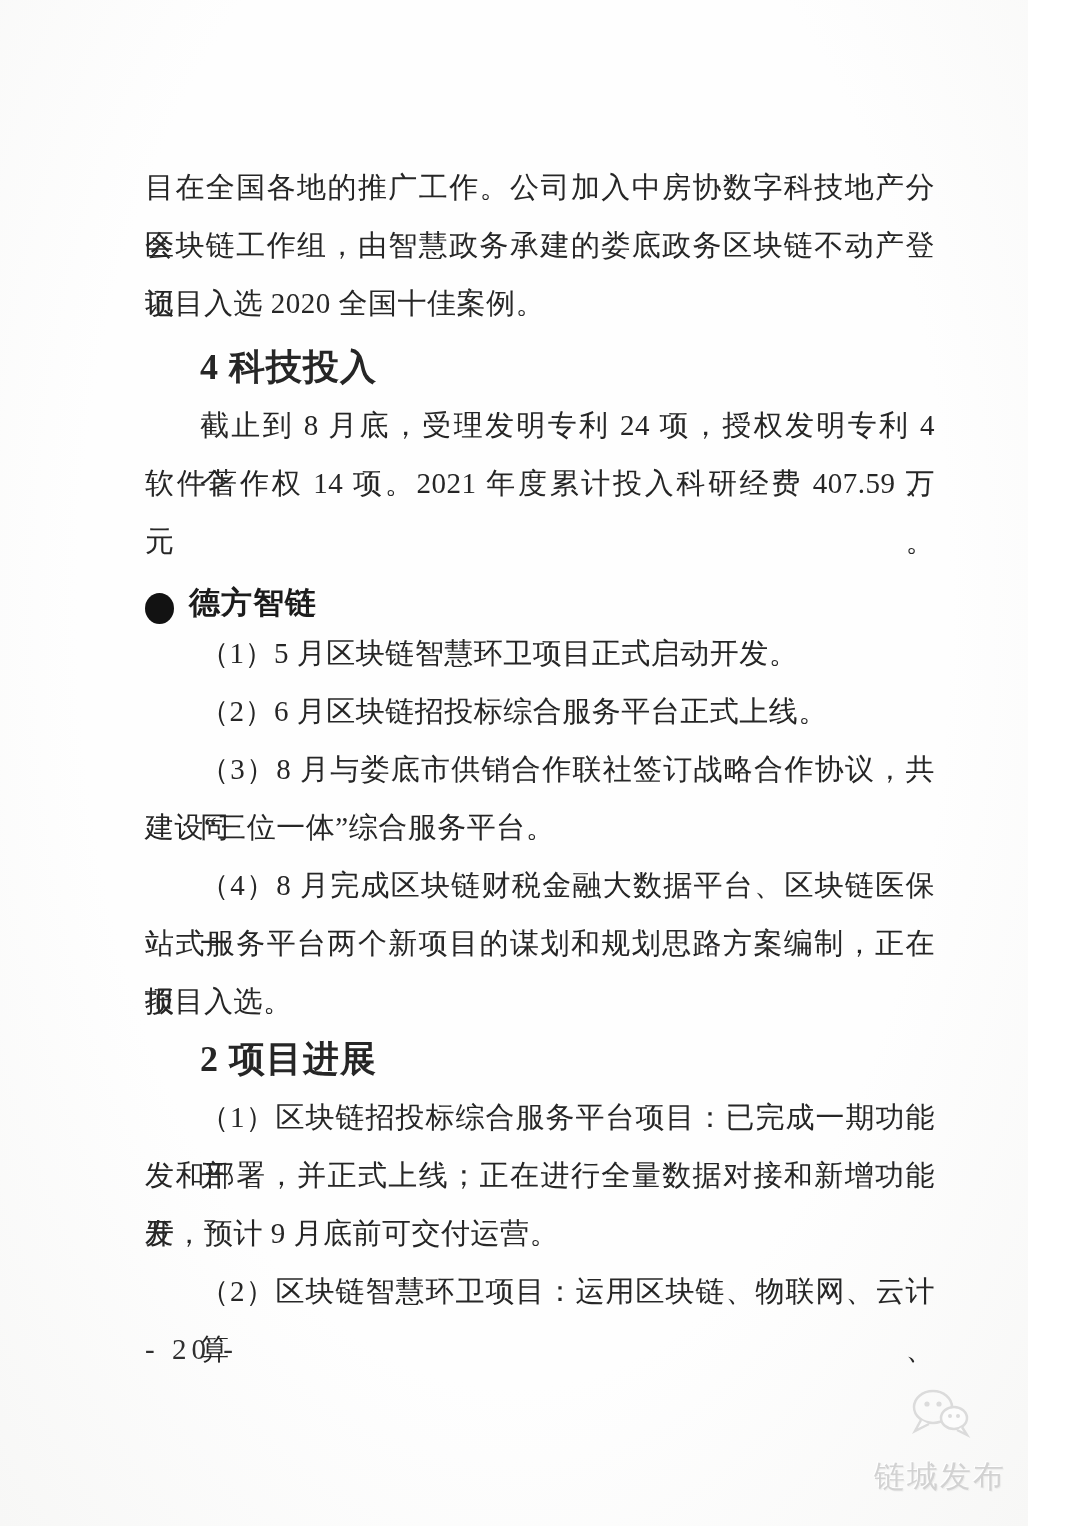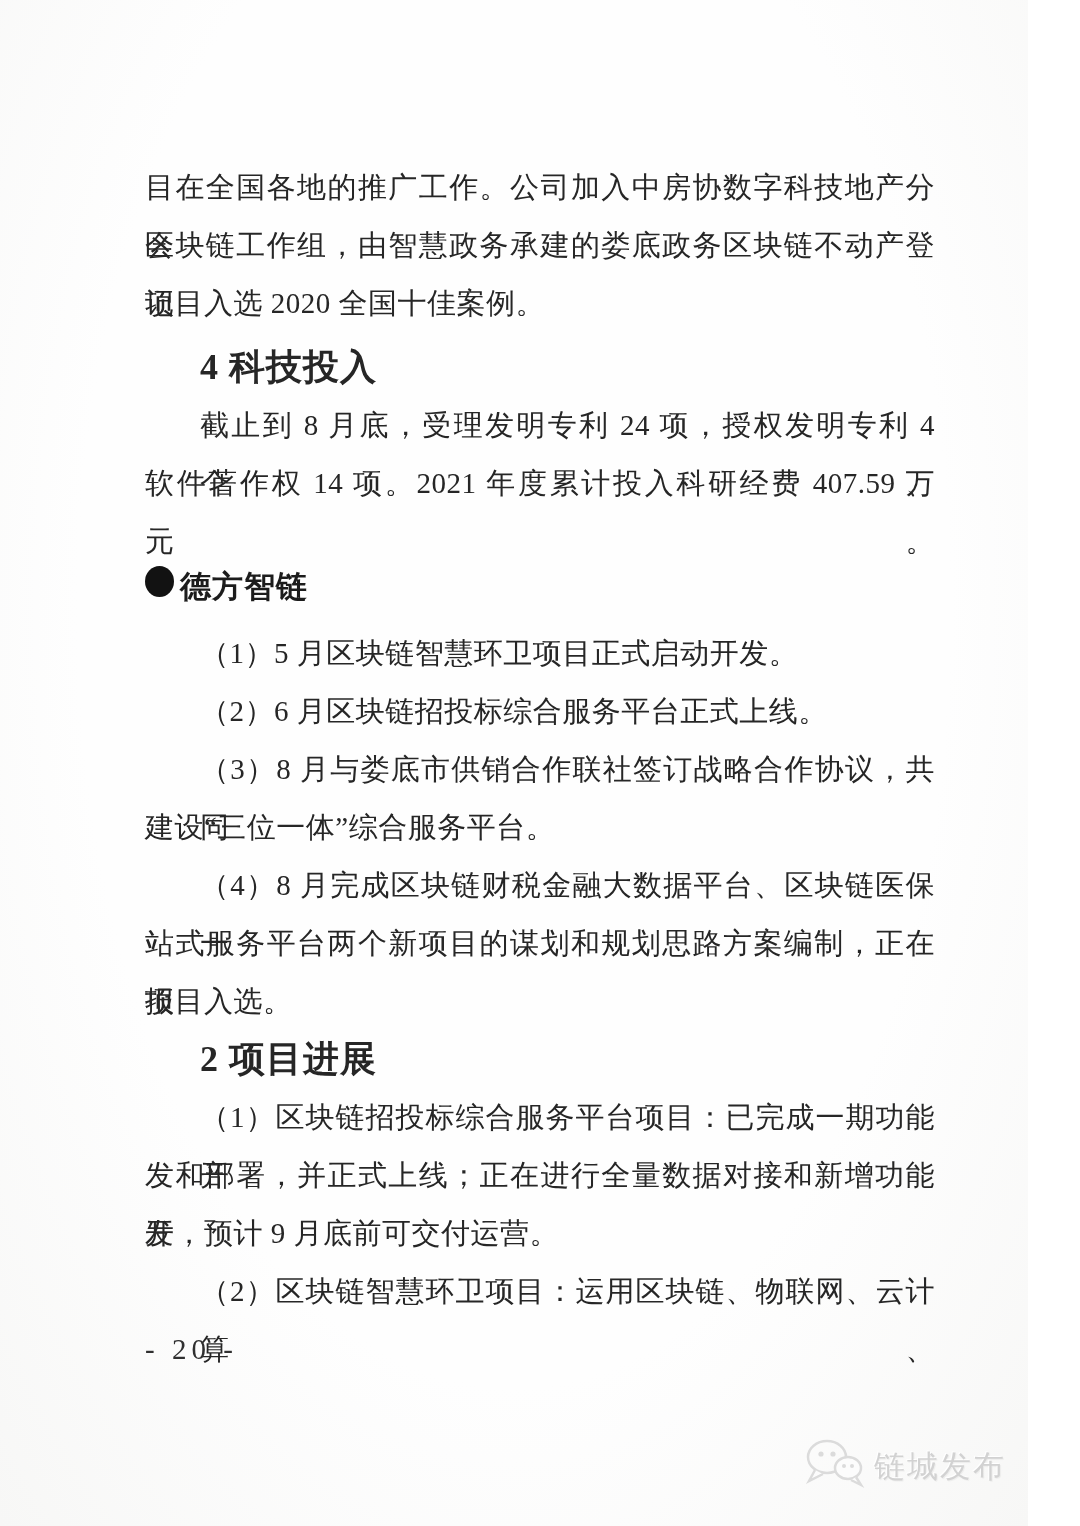--- a/index.html
+++ b/index.html
@@ -35,22 +35,22 @@
   .heading {
     font-weight: bold;
     font-size: 36px;
     letter-spacing: 1px;
   }
   .h-gap { margin-top: 6px; }
   .bullet-row {
     margin-top: 54px;
     height: 58px;
     display: flex;
-    align-items: flex-start;
-    gap: 6px;
+    align-items: flex-end;
+    gap: 15px;
     font-family: "Liberation Sans", "DejaVu Sans", sans-serif;
     font-weight: bold;
     font-size: 31px;
     color: #1c1c1c;
     letter-spacing: 1px;
   }
   .bullet-dot {
     width: 29px;
     height: 31px;
     background: #121212;
@@ -70,20 +70,21 @@
     bottom: 28px;
     display: flex;
     align-items: center;
     gap: 8px;
     color: #d2d2d2;
     font-family: "Liberation Sans", "DejaVu Sans", sans-serif;
     font-size: 31px;
     letter-spacing: 2px;
     text-shadow: -1px -1px 0 rgba(255,255,255,0.95), 1px 1px 1px rgba(0,0,0,0.05);
     user-select: none;
+    flex-direction: column;
   }
   .wm-logo { opacity: 0.85; }
 </style>
 </head>
 <body>
 
 <div class="page">
   <div class="content">
 
     <div>

